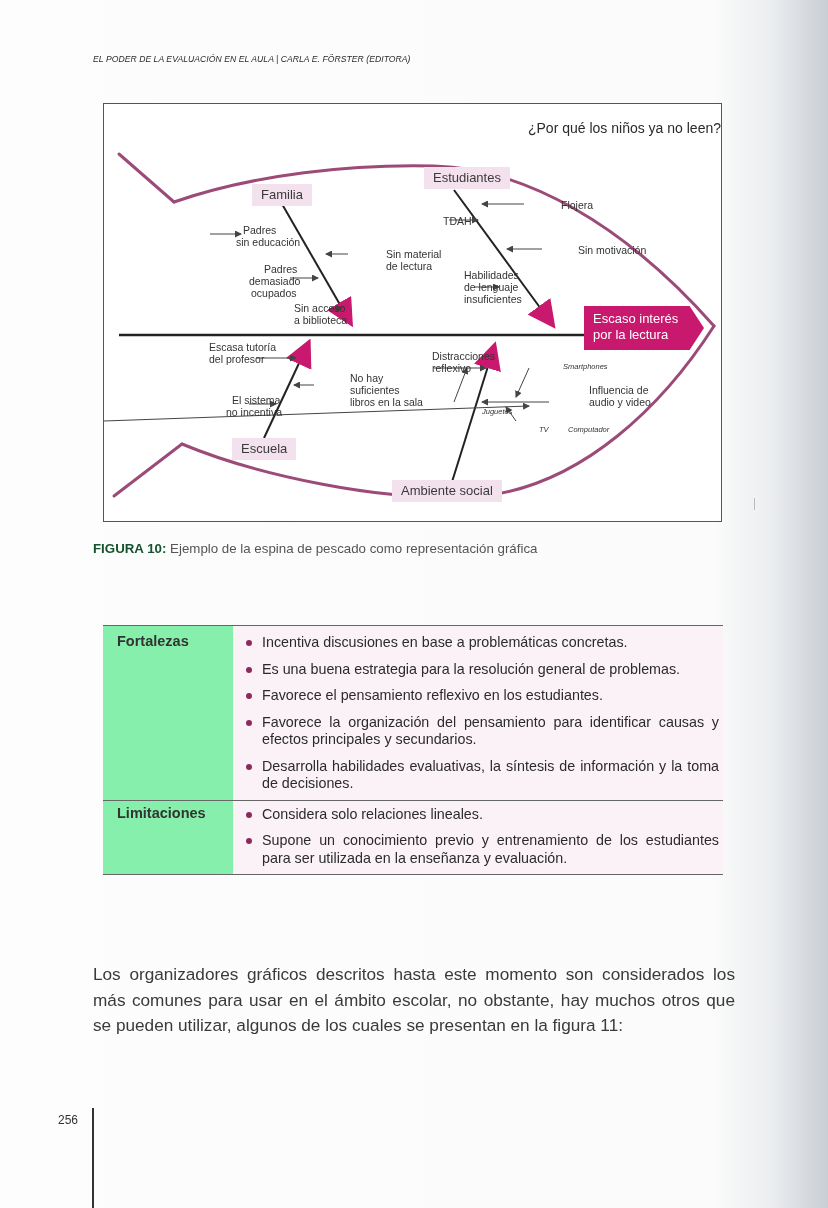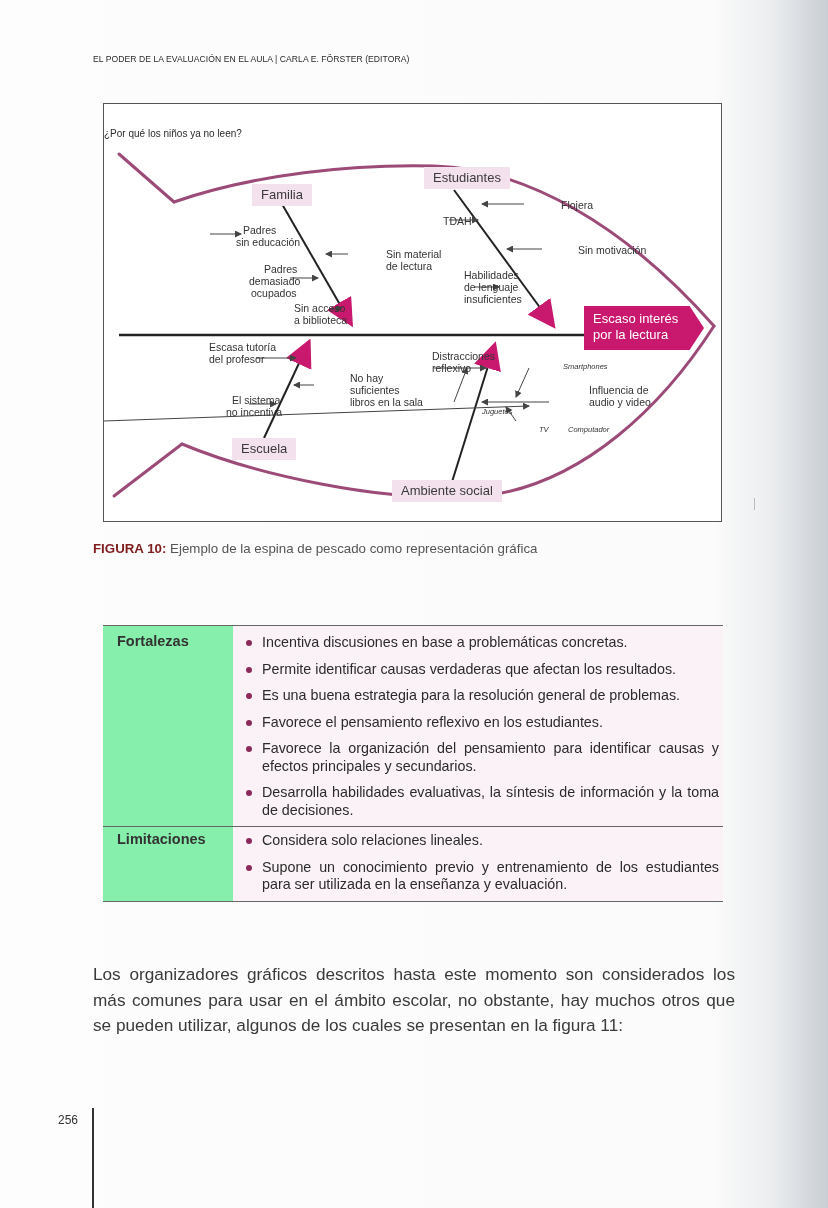--- a/index.html
+++ b/index.html
@@ -4,49 +4,49 @@
 <style>
   html, body { margin:0; padding:0; }
   body {
     width:828px; height:1208px; position:relative; overflow:hidden;
     background: linear-gradient(to right, #fdfdfd 0%, #fbfbfb 86%, #eceef0 93%, #c9ced4 100%);
     font-family: "Liberation Sans", "DejaVu Sans", sans-serif;
     color:#2b2b2b;
   }
   .running-head {
     position:absolute; left:93px; top:54px;
-    font-size:8.6px; letter-spacing:0.05px; color:#2a2a2a;
+    font-size:8.6px; letter-spacing:0.05px; color:#2a2a2a;font-style:italic;
   }
   .figure-box {
     position:absolute; left:103px; top:103px; width:619px; height:419px;
     border:1px solid #555; background:#fff; box-sizing:border-box;
   }
   .figure-box svg { position:absolute; left:0; top:0; }
   .fig-title {
-    position:absolute; left:0; width:100%; top:24px; text-align:left;
-    font-size:10px; color:#2a2a2a;
+    position:absolute; left:0; width:100%; top:16px; text-align:right;
+    font-size:14px; color:#2a2a2a;
   }
   .lbl {
     position:absolute; font-size:10.5px; line-height:12px; color:#333; white-space:nowrap;padding-left:32px;
   }
   .lbl.small { font-size:7.5px; font-style:italic; line-height:9px; }
   .cat {
     position:absolute; background:#f3e1ee; color:#3a3a3a;
     font-size:13px; padding:3px 9px; line-height:16px; white-space:nowrap;
   }
   .effect {
     position:absolute; left:480px; top:202px; width:120px; height:44px;
     background:#c8196e; color:#fff; font-size:13px; line-height:16px;
     padding:5px 0 0 9px; box-sizing:border-box;
     clip-path: polygon(0 0, 88% 0, 100% 50%, 88% 100%, 0 100%);
   }
   .caption {
     position:absolute; left:93px; top:541px; font-size:13.3px; color:#333;
   }
-  .caption b { font-weight:bold; color:#7f1d1d; }
+  .caption b { font-weight:bold; color:#14532d; }
   .caption span.desc { color:#555; }
 
   .tbl {
     position:absolute; left:103px; top:625px; width:620px;
     border-top:1.5px solid #666; border-bottom:1.5px solid #666;
   }
   .tbl .row { display:flex; }
   .tbl .row + .row { border-top:1.5px solid #666; }
   .tbl .head {
     width:130px; background:#86efac; padding:7px 0 0 14px; box-sizing:border-box;
@@ -198,21 +198,20 @@
 </div>
 
 <div class="margin-mark"></div>
 
 <div class="tbl">
   <div class="row">
     <div class="head">Fortalezas</div>
     <div class="body">
       <ul>
         <li><span class="dot"></span><span>Incentiva discusiones en base a problemáticas concretas.</span></li>
-        <li><span class="dot"></span><span>Permite identificar causas verdaderas que afectan los resultados.</span></li>
         <li><span class="dot"></span><span>Es una buena estrategia para la resolución general de problemas.</span></li>
         <li><span class="dot"></span><span>Favorece el pensamiento reflexivo en los estudiantes.</span></li>
         <li><span class="dot"></span><span>Favorece la organización del pensamiento para identificar causas y efectos principales y secundarios.</span></li>
         <li style="margin-bottom:3px"><span class="dot"></span><span>Desarrolla habilidades evaluativas, la síntesis de información y la toma de decisiones.</span></li>
       </ul>
     </div>
   </div>
   <div class="row">
     <div class="head" style="padding-top:4px">Limitaciones</div>
     <div class="body">

